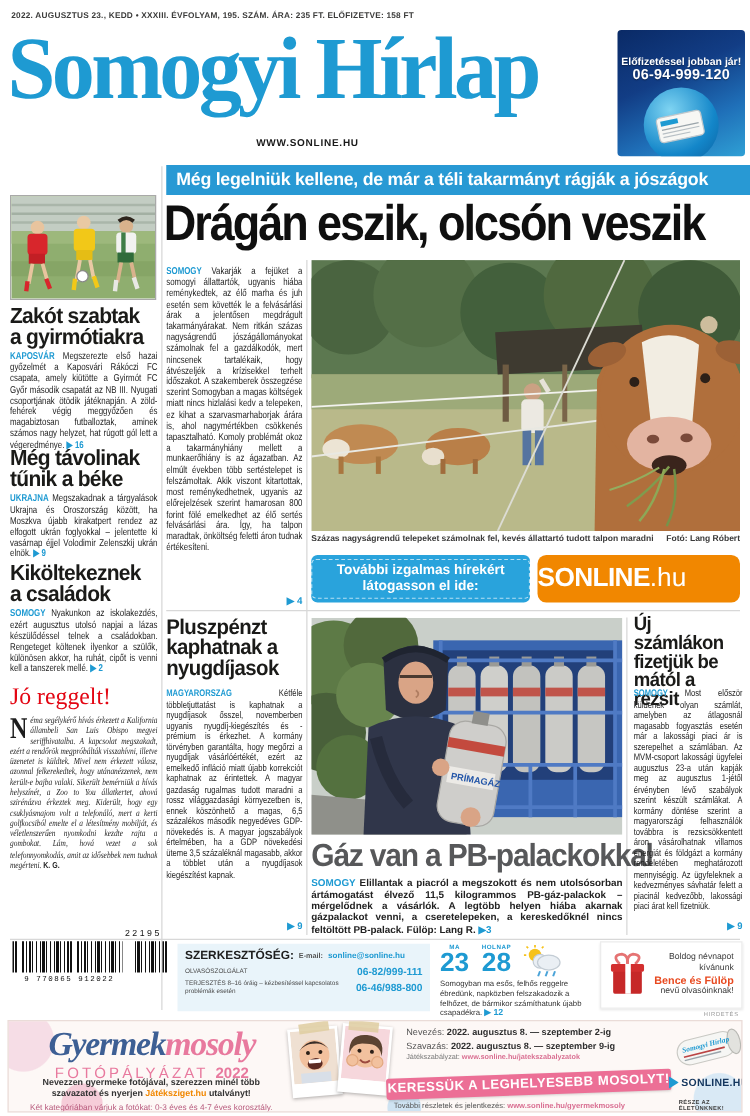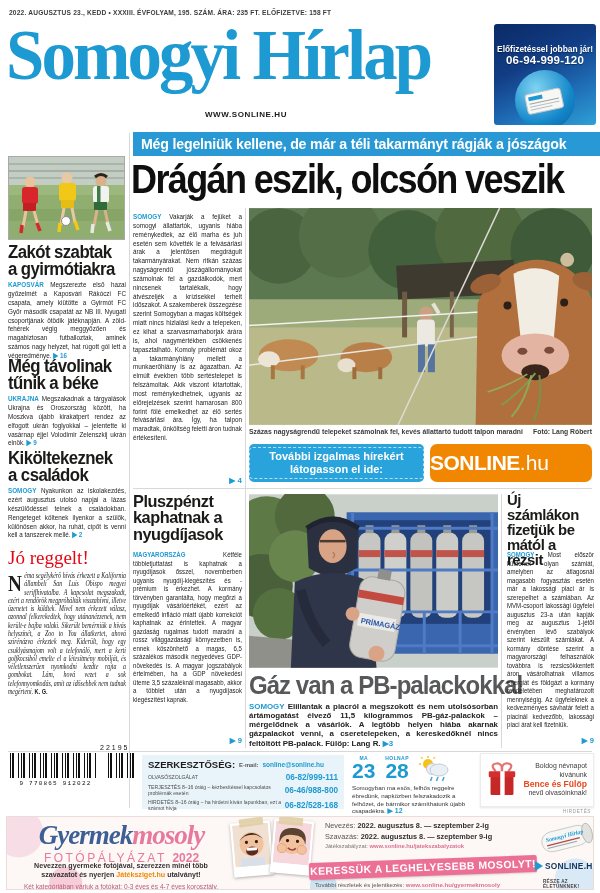--- a/index.html
+++ b/index.html
@@ -370,24 +370,20 @@
       <span class="em">sonline@sonline.hu</span>
     </div>
     <div class="edrow">
       <span class="rl">OLVASÓSZOLGÁLAT</span>
       <span class="ph">06-82/999-111</span>
     </div>
     <div class="edrow">
       <span class="rl">TERJESZTÉS 8–16 óráig – kézbesítéssel kapcsolatos problémák esetén</span>
       <span class="ph">06-46/988-800</span>
     </div>
-    <div class="edrow">
-      <span class="rl">HIRDETÉS 8–16 óráig – ha hirdetni kíván lapunkban, ezt a számot hívja</span>
-      <span class="ph">06-82/528-168</span>
-    </div>
   </div>
 
   <div class="abs" style="left:352px;top:754px;width:124px">
     <div style="display:flex;align-items:center;gap:10px">
       <div>
         <div class="wx-l">MA</div>
         <div class="wx-n">23</div>
       </div>
       <div>
         <div class="wx-l">HOLNAP</div>

